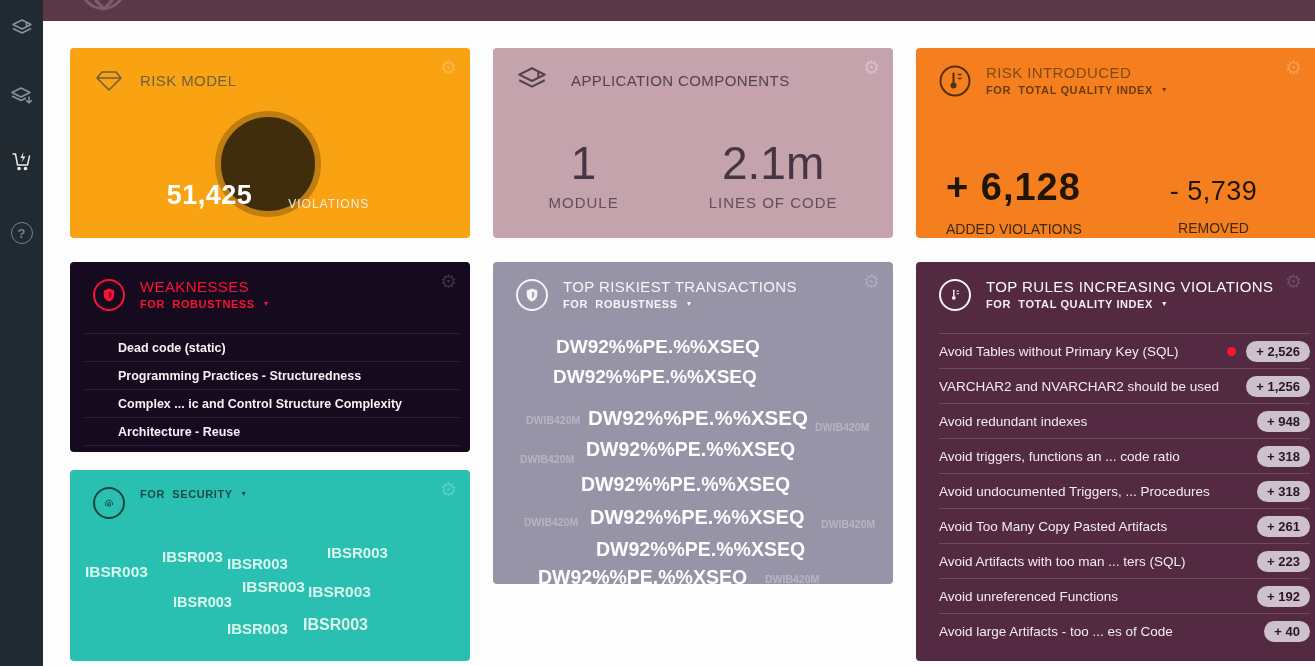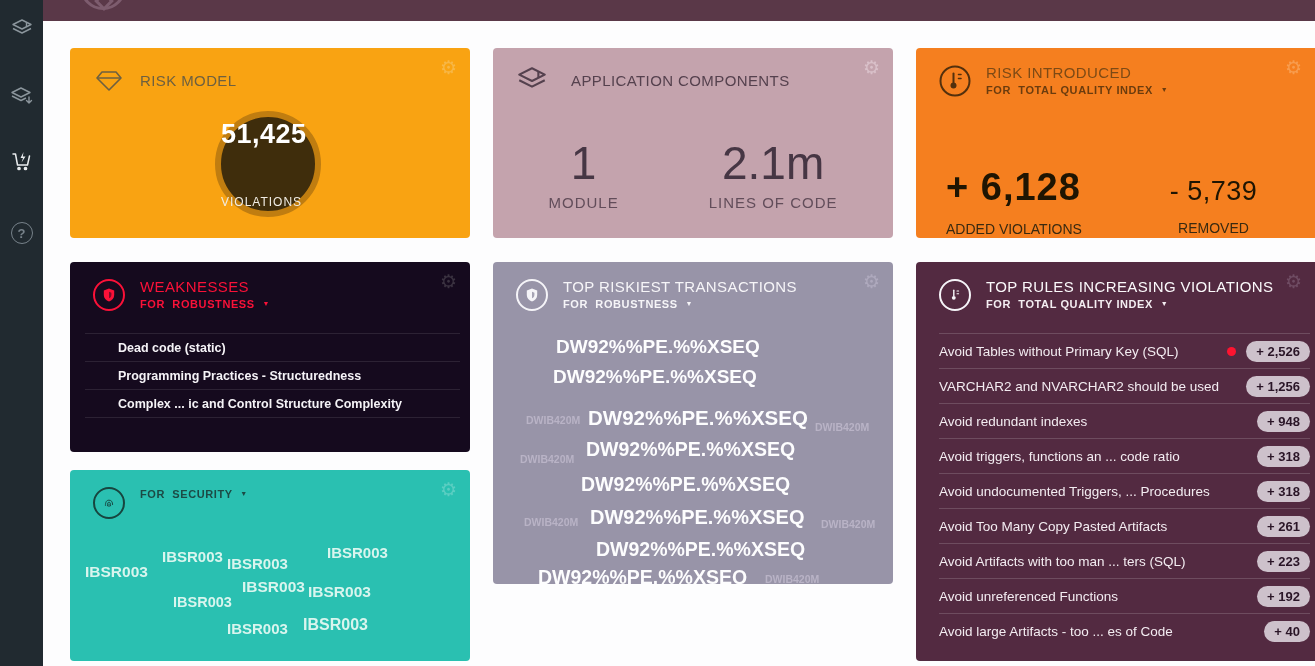--- a/index.html
+++ b/index.html
@@ -24,22 +24,22 @@
   .hdr-title { font-size:15px; letter-spacing:.4px; line-height:18px; }
   .hdr-sub { font-size:11px; font-weight:700; letter-spacing:.6px; margin-top:2px; cursor:pointer; }
   .hdr-sub .caret { font-size:7px; vertical-align:2px; margin-left:4px; }
   .gear { position:absolute; top:10px; right:13px; font-size:19px; line-height:19px; cursor:pointer; }
 
   
   #card-risk-model { left:70px; top:48px; width:400px; height:190px; background:#f9a312; }
   #card-risk-model .hdr-title { color:#6e6040; }
   #card-risk-model .gear { color:#f7b747; }
   .rm-circle { position:absolute; left:145px; top:63px; width:106px; height:106px; border-radius:50%;
-               background:#3f2d0c; border:6px solid #c07d10; display:flex; flex-direction:column;
-               align-items:flex-start; justify-content:center;gap:36px; }
+               background:#3f2d0c; border:6px solid #c07d10; display:flex; flex-direction:row;
+               align-items:flex-end; justify-content:center;gap:36px; }
   .rm-count { color:#ffffff; font-size:27px; font-weight:700; letter-spacing:.5px; }
   .rm-count-label { color:#f0ece4; font-size:12px; font-weight:400; letter-spacing:1px; margin-top:9px; }
 
   
   #card-app-components { left:493px; top:48px; width:400px; height:190px; background:#c4a3ad; }
   #card-app-components .hdr-title { color:#55414e;margin-left:8px; }
   #card-app-components .gear { color:#d9c0c9; }
   .stats-row { position:absolute; left:0; right:0; top:92px; display:flex; justify-content:center; gap:90px; }
   .stat { text-align:center; }
   .stat-value { font-size:46px; font-weight:400; color:#463644; line-height:46px; }
@@ -233,20 +233,21 @@
         <span>ROBUSTNESS</span>
         <span class="caret">▼</span>
       </div>
     </div>
   </div>
   <span class="gear">⚙</span>
   <div class="wk-list" id="weaknesses-list">
       <div class="wk-row">Dead code (static)</div>
       <div class="wk-row">Programming Practices - Structuredness</div>
       <div class="wk-row">Complex ... ic and Control Structure Complexity</div>
+      <div class="wk-row">Architecture - Reuse</div>
       <div class="wk-end"></div>
     </div>
 </div>
 
 <div class="card" id="card-transactions">
   <div class="card-header">
     <span class="hdr-icon">
       <span class="icon-ring ring-white">
         <svg viewBox="0 0 20 20" style="width:16px;height:16px">
           <path d="M10 2 L16.5 4.5 L16.5 10 C16.5 14 13.8 16.6 10 18 C6.2 16.6 3.5 14 3.5 10 L3.5 4.5 Z" fill="#f5f4f8"></path>

